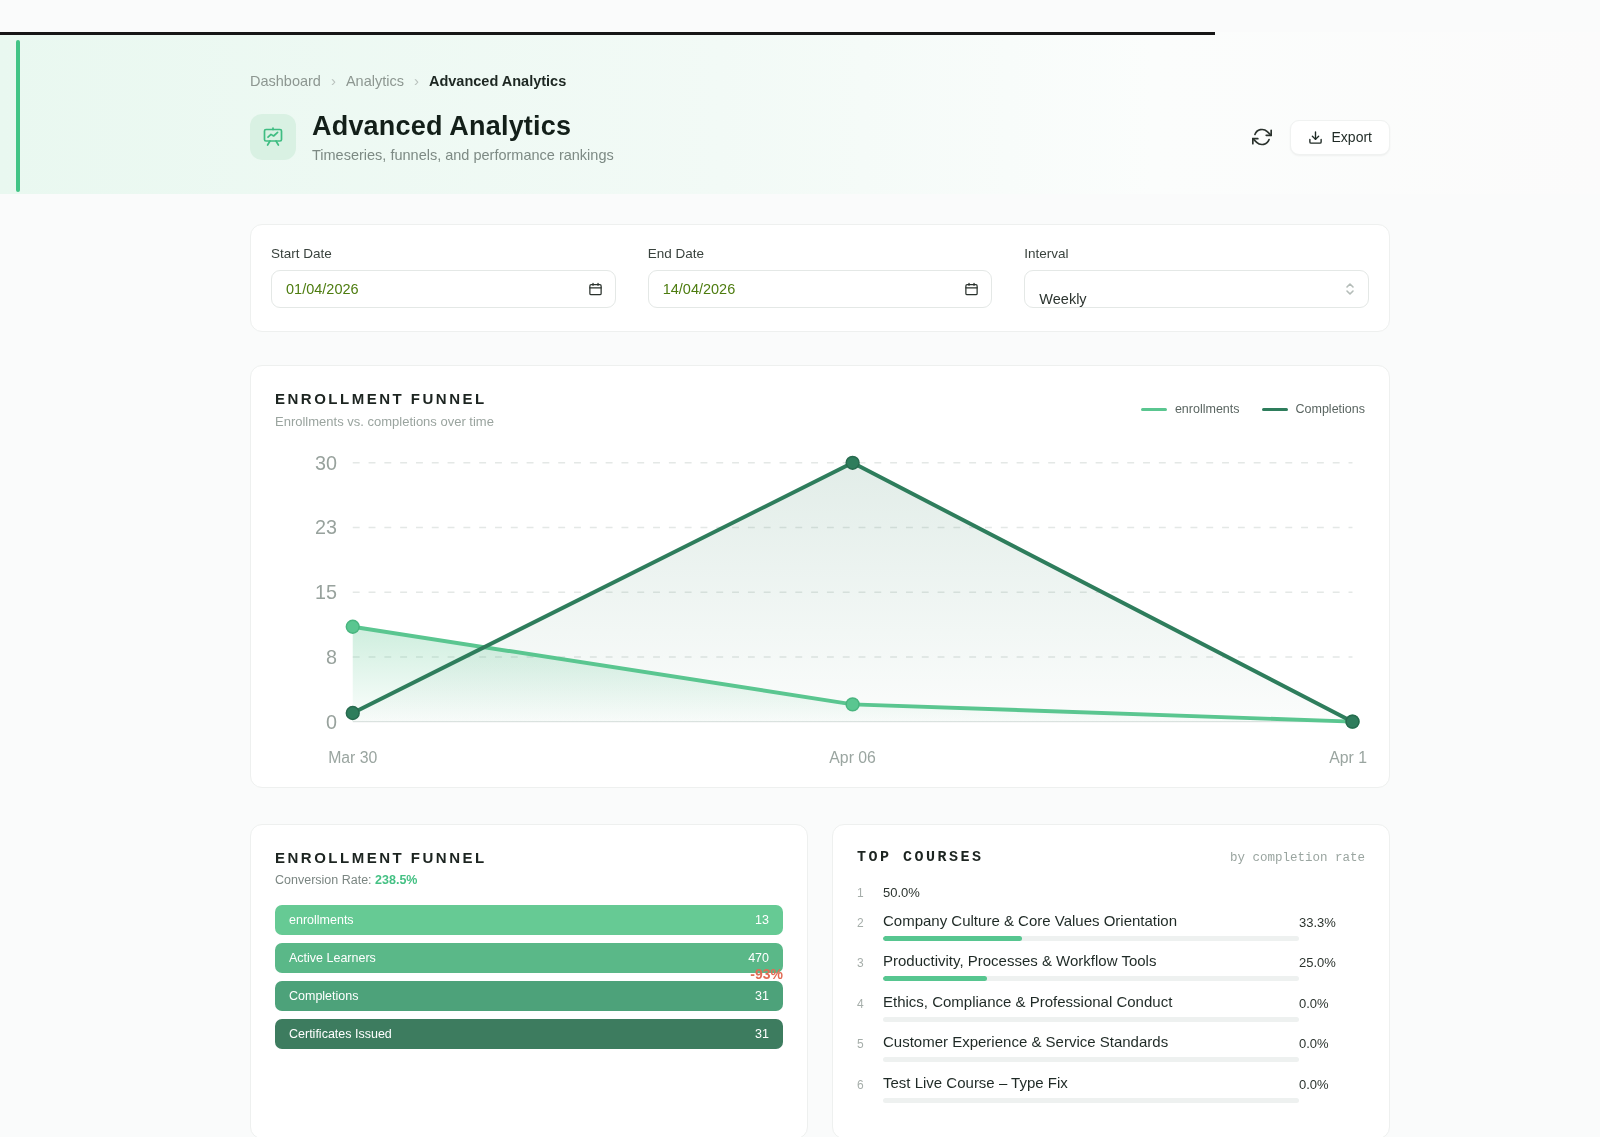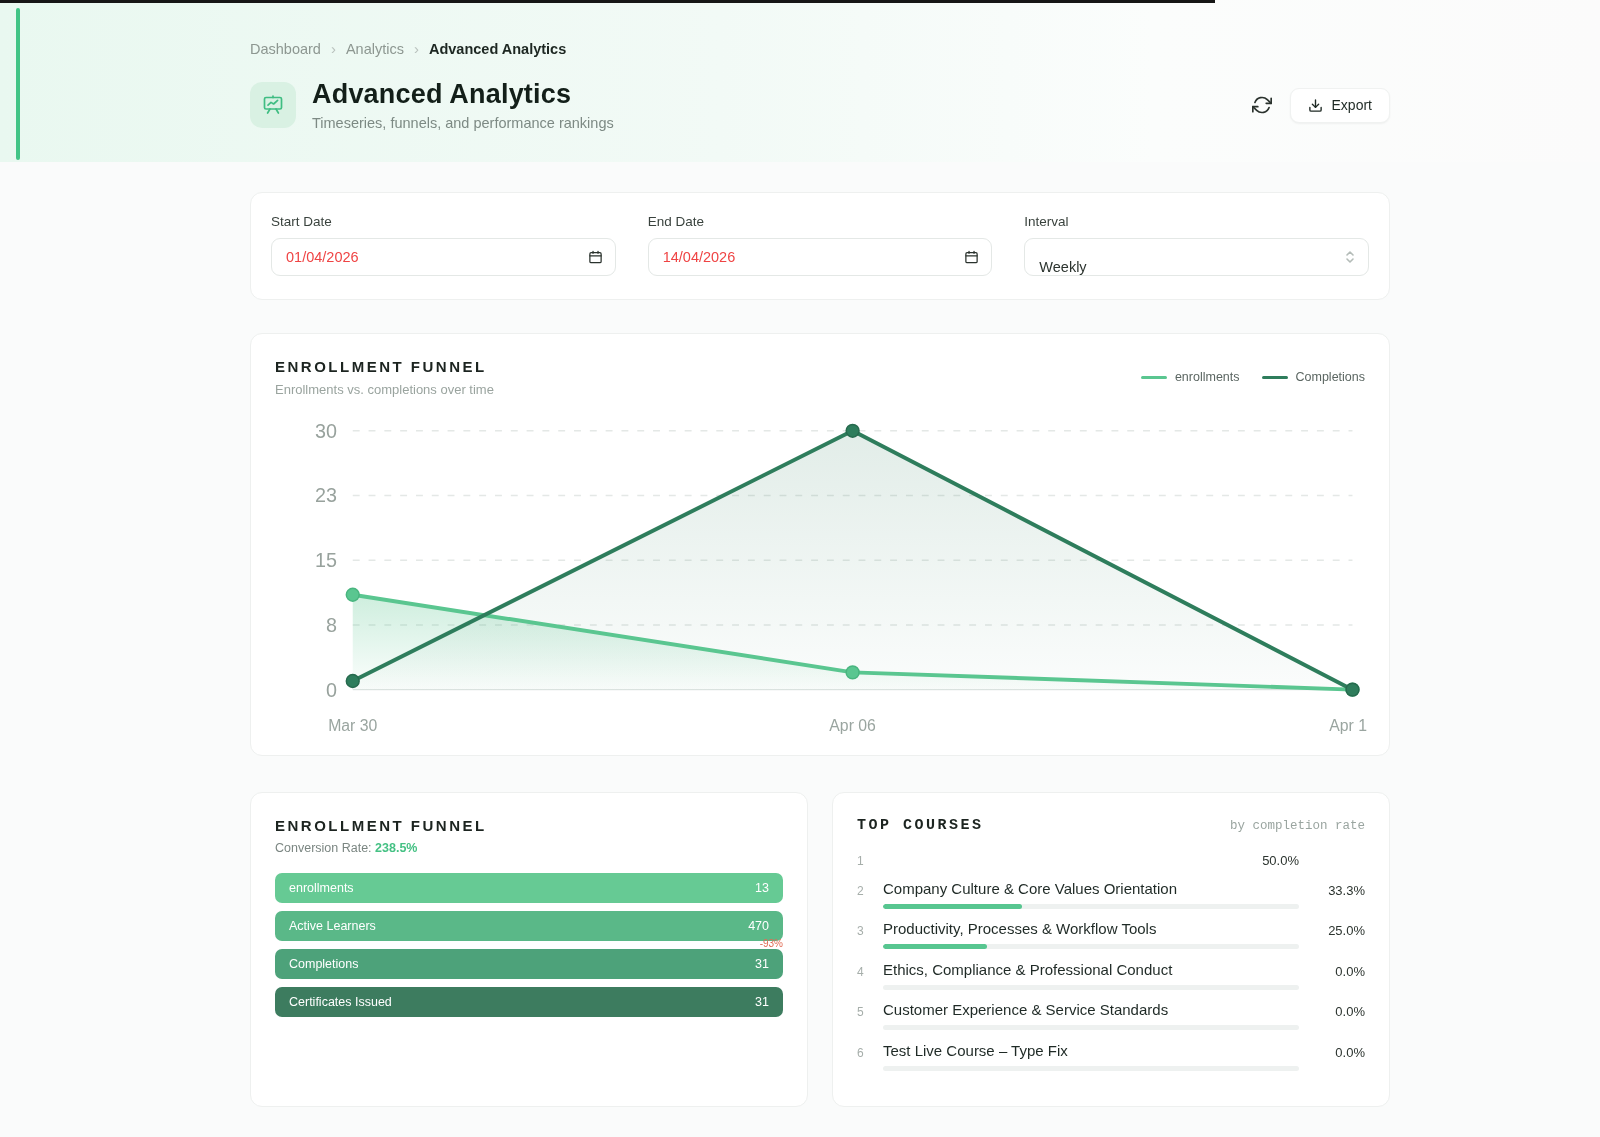--- a/index.html
+++ b/index.html
@@ -11,21 +11,21 @@
     overflow:hidden;
   }
   
   .header-band {
     position:relative;
     height:162px;
     background:linear-gradient(90deg,#e9f8f0 0%,#f2faf6 45%,#fbfdfc 72%,#fbfbfb 100%);
   }
   .top-line { position:absolute; top:0; left:0; width:1215px; height:3px; background:#161616; }
   .accent-bar { position:absolute; top:8px; left:16px; width:4px; height:152px; background:#42c486; border-radius:2px; }
-  .header-content { margin-left:250px; width:1140px; padding-top:40px; }
+  .header-content { margin-left:250px; width:1140px; padding-top:40px;margin-top:32px; }
   .breadcrumb { display:flex; align-items:center; gap:10px; font-size:14.5px; color:#8d9791; }
   .breadcrumb .sep { color:#b9c1bd; font-size:15px; }
   .breadcrumb .current { color:#1d2722; font-weight:600; }
   .title-row { display:flex; align-items:center; margin-top:22px; }
   .title-icon-box {
     width:46px; height:46px; border-radius:12px; background:#d9f1e3;
     display:flex; align-items:center; justify-content:center; margin-right:16px;
   }
   .page-title { font-size:27px; font-weight:700; letter-spacing:0.2px; color:#131f19; }
   .page-subtitle { font-size:14.5px; color:#7d8a84; margin-top:5px; }
@@ -40,21 +40,21 @@
   
   .content { margin-left:250px; width:1140px; }
   .card { background:#fff; border:1px solid #eef0ef; border-radius:12px; }
   
   .filters-card { margin-top:30px; padding:21px 20px 23px; display:flex; gap:32px; }
   .field { flex:1; }
   .field-label { font-size:13.5px; color:#39423d; margin-bottom:9px; }
   .field-box { position:relative; }
   .field-input {
     width:100%; height:38px; border:1px solid #e4e8e6; border-radius:9px;
-    padding:0 40px 0 14px; font-size:14.5px; color:#ef4444; background:#fff;
+    padding:0 40px 0 14px; font-size:14.5px; color:#4d7c0f; background:#fff;
     font-family:inherit; outline:none;
   }
   .field-icon { position:absolute; right:13px; top:50%; transform:translateY(-50%); display:flex; }
   .select-box {
     width:100%; height:38px; border:1px solid #e4e8e6; border-radius:9px;
     padding:0 40px 0 14px; font-size:14.5px; color:#2c342f; background:#fff;
     display:flex; align-items:flex-end; cursor:pointer;
   }
   
   .chart-card { margin-top:33px; padding:24px 24px 14px; }
@@ -72,31 +72,31 @@
   .panel { padding:24px; }
   .conv-line { font-size:12.5px; color:#7b8682; margin-top:7px; }
   .conv-value { color:#45c184; font-weight:600; }
   .funnel-stages { margin-top:18px; }
   .funnel-bar {
     height:30px; border-radius:7px; margin-bottom:8px; display:flex; align-items:center;
     padding:0 14px; color:#fff; font-size:12.5px;
   }
   .funnel-bar .stage-value { margin-left:auto; font-weight:400; font-size:12.5px; }
   .funnel-delta { height:0; text-align:right; position:relative; z-index:2; }
-  .funnel-delta span { position:relative; top:-16px; font-size:10px; font-weight:400; color:#e06c55; }
+  .funnel-delta span { position:relative; top:-16px; font-size:14px; font-weight:700; color:#e06c55; }
   
   .courses-head { display:flex; align-items:baseline;font-family:Liberation Mono, monospace; }
   .courses-sub { margin-left:auto; font-size:12.5px; color:#9aa5a0; }
   .course-list { margin-top:16px; }
   .course-row { display:grid; grid-template-columns:26px 1fr 66px; align-items:start; margin-bottom:11.5px; }
   .course-rank { font-size:12px; color:#a6aeaa; padding-top:4px; }
   .course-name { font-size:15px; color:#1f2a26; }
   .course-track { margin-top:7px; height:5px; background:#eef1f0; border-radius:3px; overflow:hidden; }
   .course-fill { height:100%; background:#57c690; border-radius:3px; }
-  .course-rate { font-size:13px; color:#2c342f; text-align:right; padding-top:3px; }
+  .course-rate { font-size:13px; color:#2c342f; padding-top:3px; }
   svg.ic { display:block; }
 </style>
 </head>
 <body>
 
 <div class="header-band">
   <div class="top-line"></div>
   <div class="accent-bar"></div>
   <div class="header-content">
     <nav class="breadcrumb">

